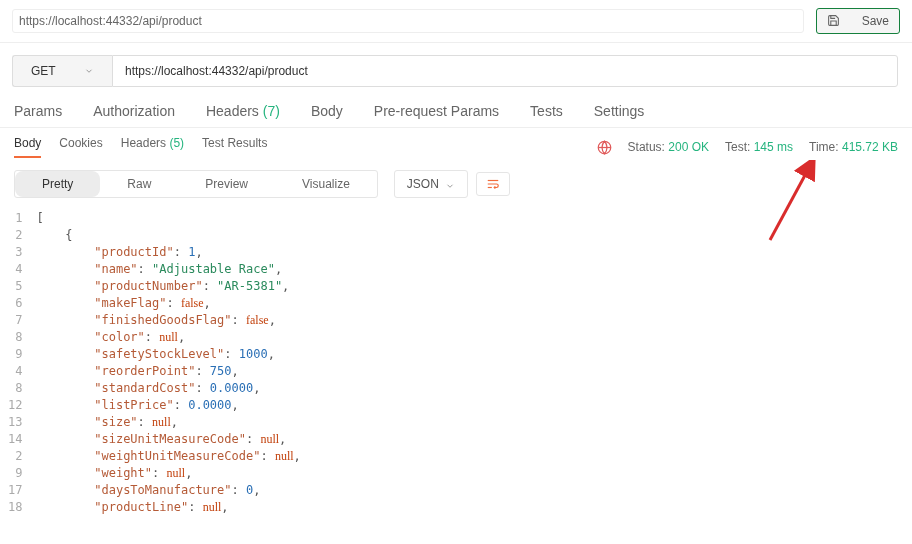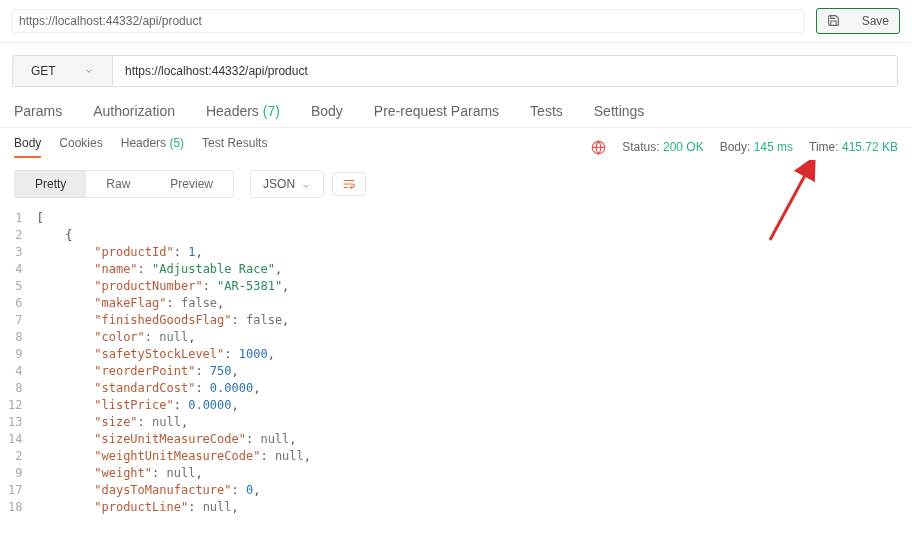--- a/index.html
+++ b/index.html
@@ -15,32 +15,32 @@
 .req-tab .count { color: #26b47f; }
 .resp-bar { display: flex; align-items: center; padding: 8px 14px 4px 14px; border-top: 1px solid #eee; font-size: 12px; }
 .resp-tabs { display: flex; gap: 18px; color: #666; }
 .resp-tab { cursor: pointer; padding-bottom: 6px; }
 .resp-tab.active { color: #333; border-bottom: 2px solid #f26b3a; }
 .resp-right { margin-left: auto; display: flex; align-items: flex-start; gap: 16px; color: #666; }
 .resp-right .ok { color: #26b47f; }
 .globe-icon { color: #e05a5a; }
 .view-bar { display: flex; align-items: center; gap: 8px; padding: 8px 14px; font-size: 12px; }
 .view-tabs { display: flex; border: 1px solid #e5e5e5; border-radius: 3px; overflow: hidden; }
-.view-tab { padding: 6px 20px; color: #666; cursor: pointer; }
+.view-tab { padding: 6px 27px; color: #666; cursor: pointer; border-radius: 8px; }
 .view-tab.active { background: #ececec; color: #333; }
 .format-select { display: flex; align-items: flex-end; gap: 6px; padding: 6px 12px; border: 1px solid #e5e5e5; border-radius: 3px; background: #fff; cursor: pointer; color: #555; margin-left: 8px; }
 .wrap-btn { padding: 4px 8px; border: 1px solid #e5e5e5; border-radius: 3px; background: #fff; cursor: pointer; color: #f26b3a; display: flex; align-items: center; }
 .code-area { display: flex; font-family: Consolas, Menlo, monospace; font-size: 12px; line-height: 17px; padding-left: 4px; }
 .gutter { text-align: right; color: #aaa; padding: 4px 14px 4px 4px; user-select: none; }
 .gutter div { height: 17px; }
 .code { padding: 4px 0; white-space: pre; }
 .code .key { color: #b55a36; }
 .code .str { color: #2a8a5c; }
 .code .num { color: #2a6fb5; }
-.code .kw { color: #737373; }
+.code .kw { color: #c2410c; font-family: Liberation Serif, serif; }
 .code .p { color: #555; }
 .chevron { width: 10px; height: 10px; display: inline-block; }
 svg { display: block; }
 .arrow-annot { position: absolute; left: 762px; top: 160px; pointer-events: none; }
 </style>
 </head>
 <body>
 
 <div class="top-bar">
   <div class="tab-title">https://localhost:44332/api/product</div>
@@ -97,35 +97,36 @@
           <circle cx="12" cy="12" r="10"></circle>
           <line x1="2" y1="12" x2="22" y2="12"></line>
           <path d="M12 2a15.3 15.3 0 0 1 4 10 15.3 15.3 0 0 1-4 10 15.3 15.3 0 0 1-4-10 15.3 15.3 0 0 1 4-10z"></path>
         </svg>
     </span>
     <span>
       <span>Status:</span>
       <span class="ok">200 OK</span>
     </span>
     <span>
-      <span>Body:</span>
+      <span>Test:</span>
       <span class="ok">145 ms</span>
     </span>
     <span>
       <span>Time:</span>
       <span class="ok">415.72 KB</span>
     </span>
   </div>
 </div>
 
 <div class="view-bar">
   <div class="view-tabs">
     <span class="view-tab active">Pretty</span>
     <span class="view-tab">Raw</span>
     <span class="view-tab">Preview</span>
+    <span class="view-tab">Visualize</span>
   </div>
   <div class="format-select">
     <span>JSON</span>
     <span class="chevron">
       <svg width="10" height="10" viewBox="0 0 24 24" fill="none" stroke="#888" stroke-width="2">
           <polyline points="6 9 12 15 18 9"></polyline>
         </svg>
     </span>
   </div>
   <div class="wrap-btn">

